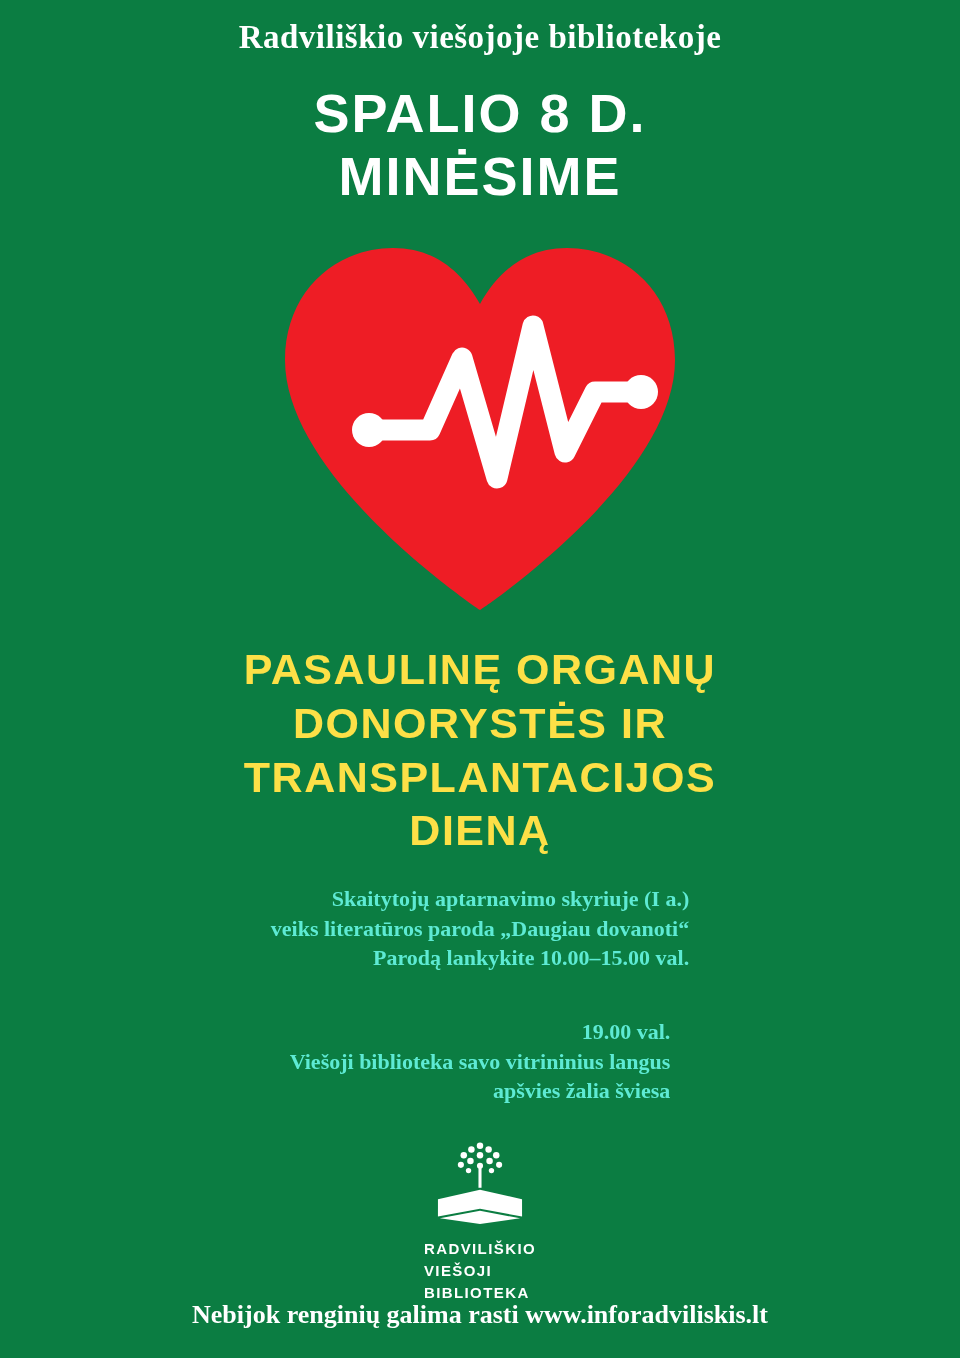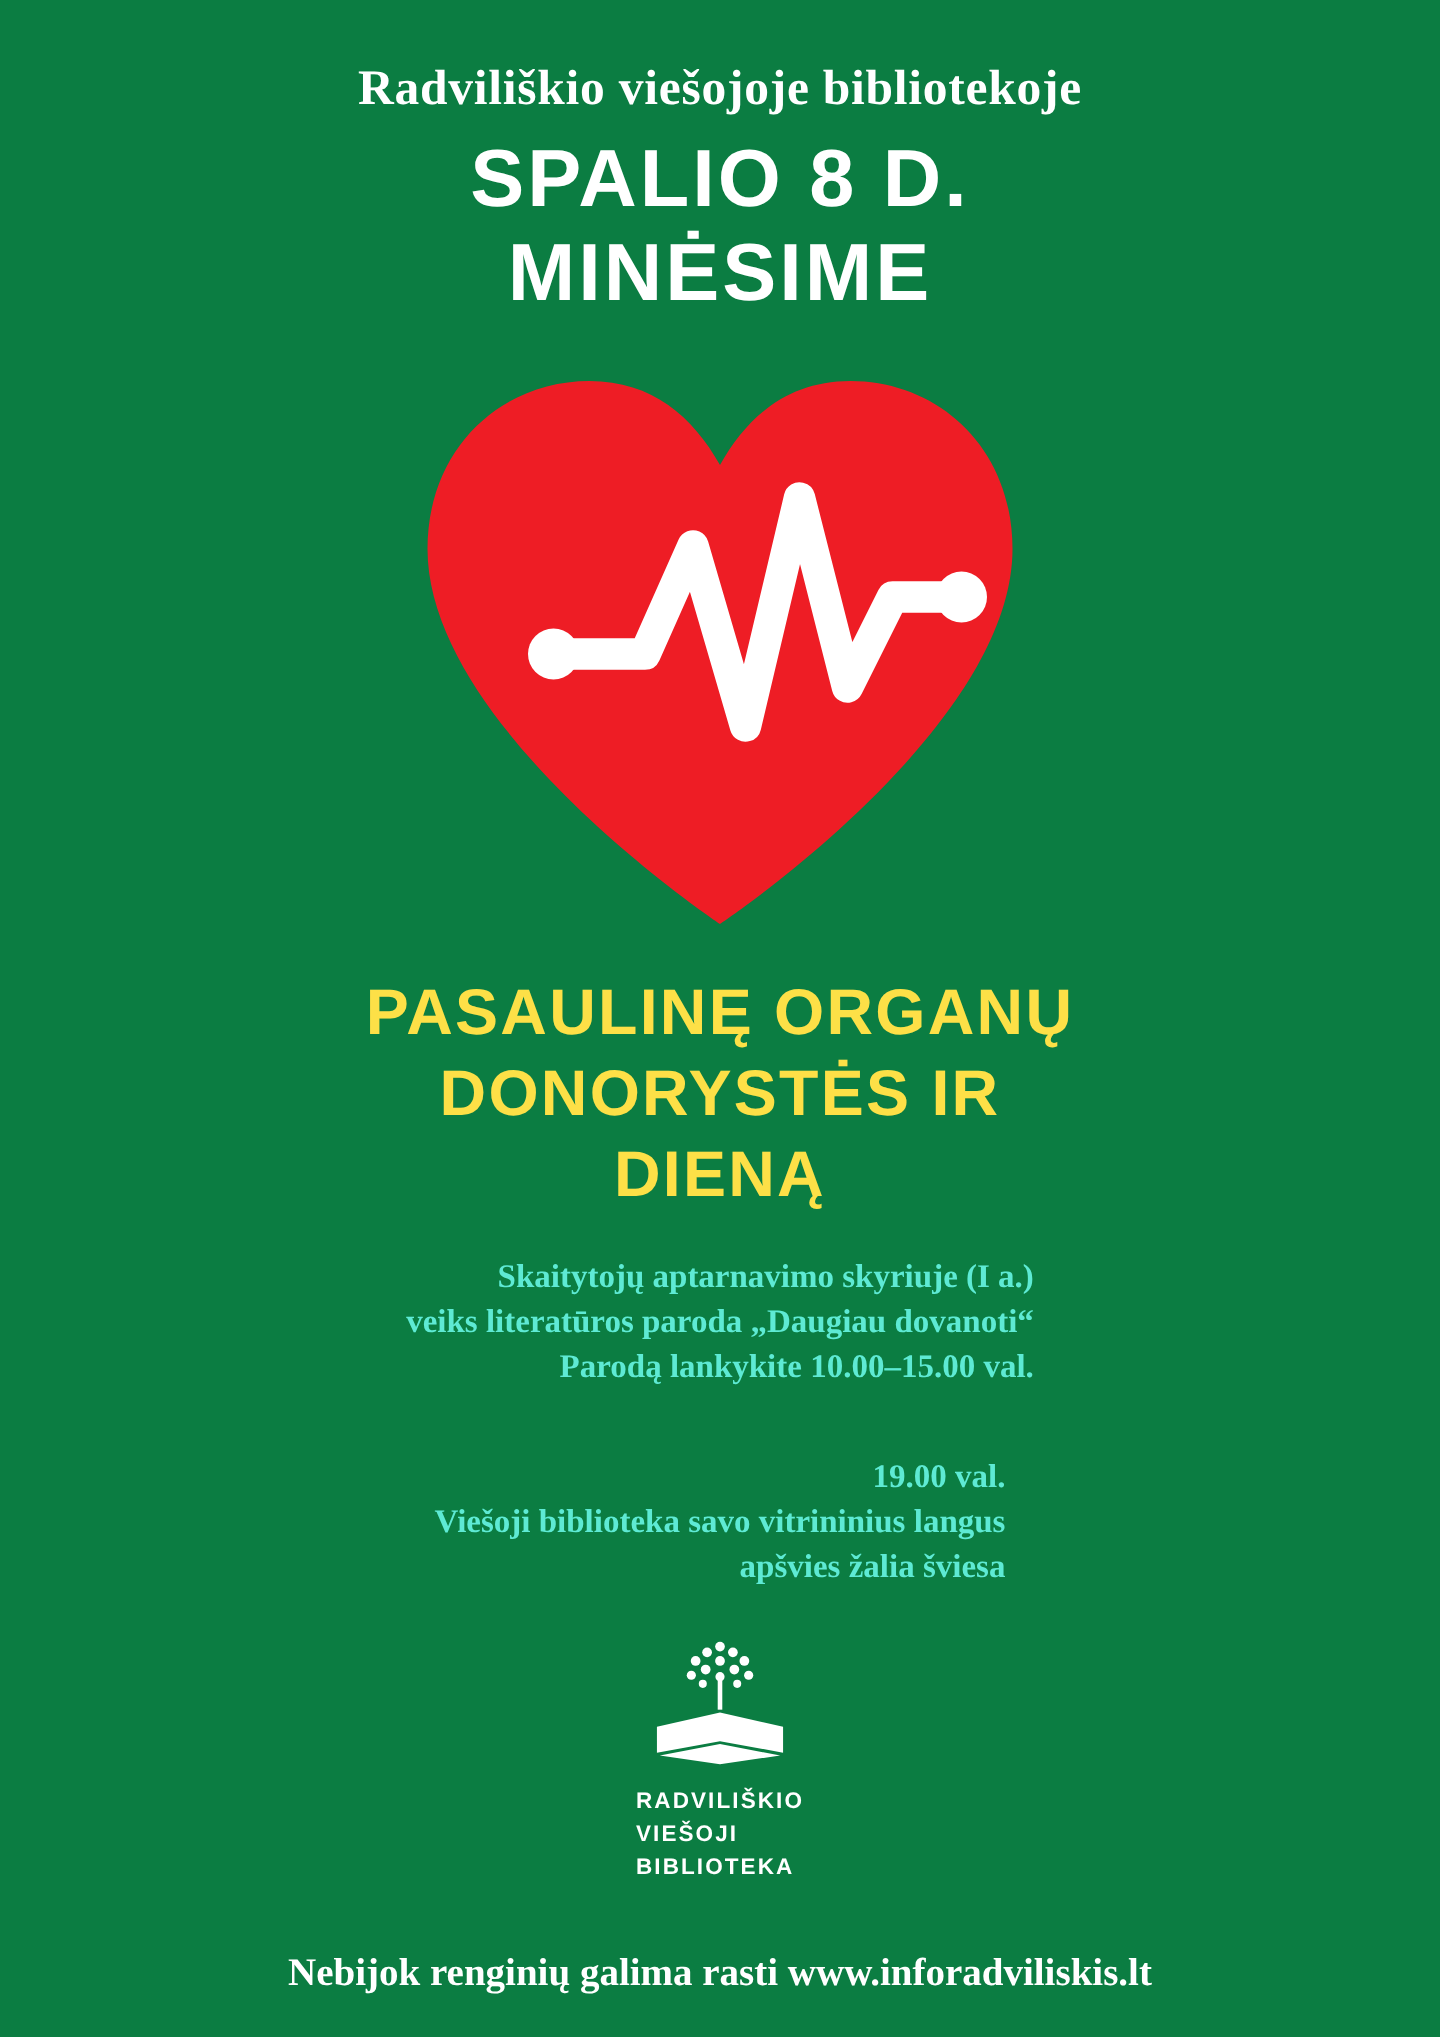--- a/index.html
+++ b/index.html
@@ -15,33 +15,33 @@
   }
   .poster {
     position: relative;
     width: 960px;
     height: 1358px;
     background: #0b7d42;
     display: flex;
     flex-direction: column;
     align-items: center;
     box-sizing: border-box;
-    padding-top: 40px;
+    padding-top: 18px;
   }
   .eyebrow {
     font-family: "Liberation Serif", serif;
     font-weight: bold;
     font-size: 33px;
     color: #ffffff;
     letter-spacing: 0.5px;
     text-align: center;
     line-height: 1.2;
   }
   .headline {
-    margin-top: 8px;
+    margin-top: 24px;
     font-family: "Liberation Sans", sans-serif;
     font-weight: bold;
     font-size: 54px;
     letter-spacing: 2px;
     color: #ffffff;
     text-align: center;
     line-height: 1.18;
     text-transform: uppercase;
     max-width: 560px;
   }
@@ -140,20 +140,21 @@
         <polyline points="108,200 165,200 197,128 232,248 268,96 300,222 330,162 372,162" fill="none" stroke="#ffffff" stroke-width="21" stroke-linecap="round" stroke-linejoin="round"></polyline>
         <circle cx="104" cy="200" r="17" fill="#ffffff"></circle>
         <circle cx="376" cy="162" r="17" fill="#ffffff"></circle>
       </g>
     </svg>
   </div>
 
   <div class="subject">
     <div>PASAULINĘ ORGANŲ</div>
     <div>DONORYSTĖS IR</div>
+    <div>TRANSPLANTACIJOS</div>
     <div>DIENĄ</div>
   </div>
 
   <div class="block-serif exhibition">
     <div>Skaitytojų aptarnavimo skyriuje (I a.)</div>
     <div>veiks literatūros paroda „Daugiau dovanoti“</div>
     <div>Parodą lankykite 10.00–15.00 val.</div>
   </div>
 
   <div class="block-serif evening">

